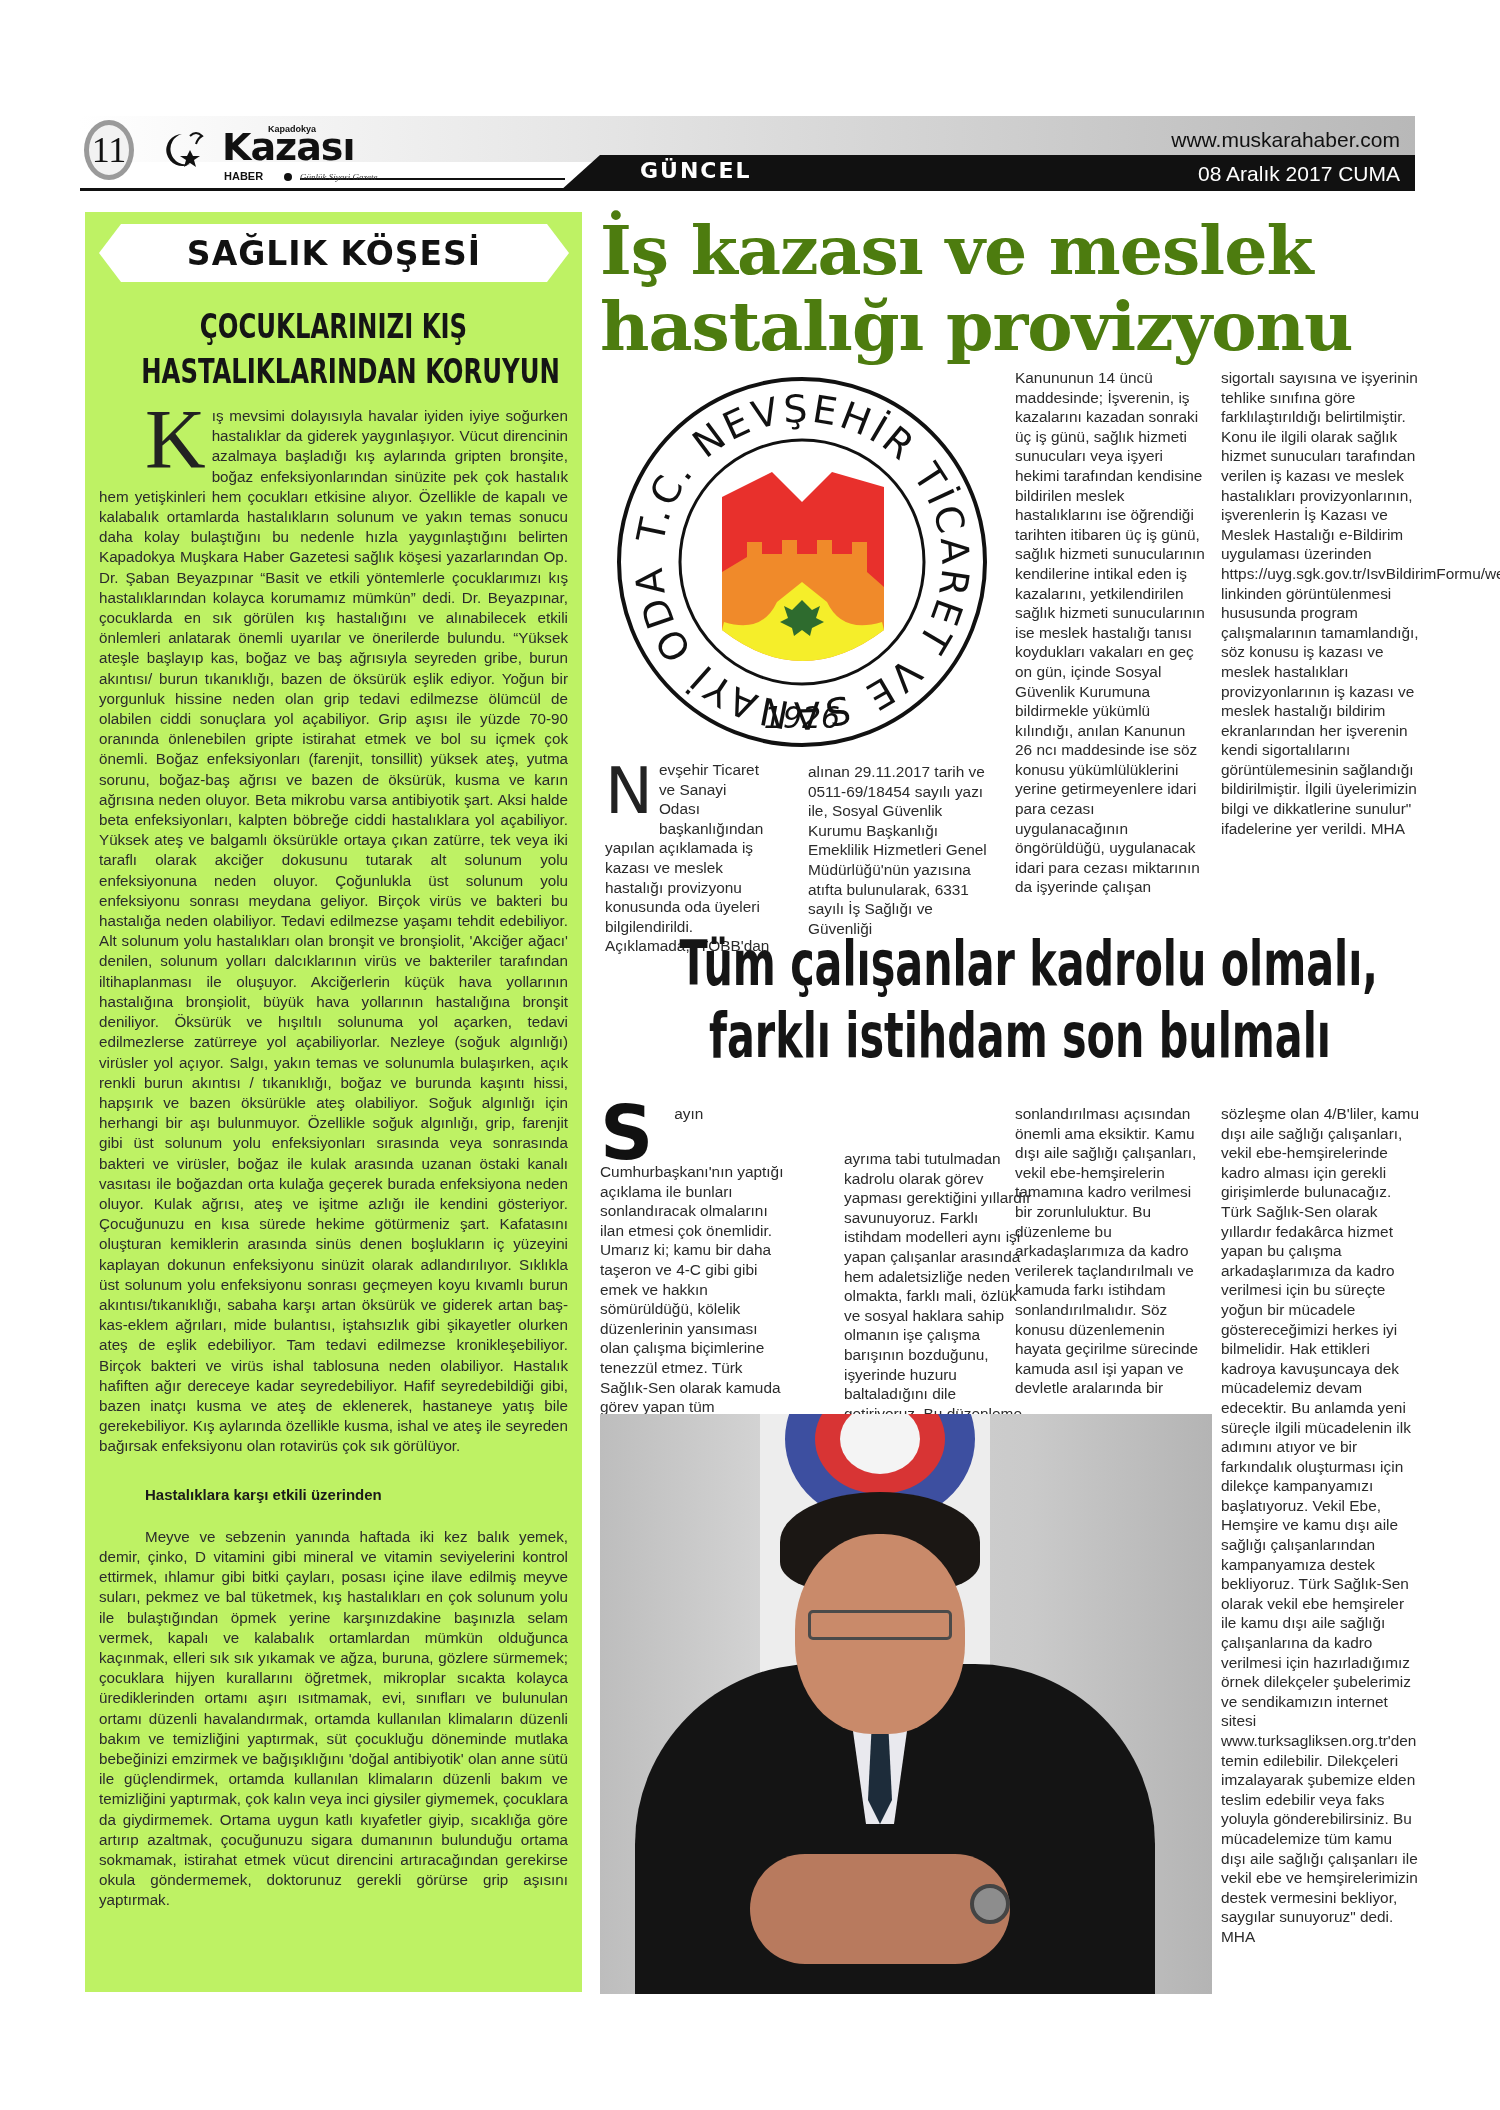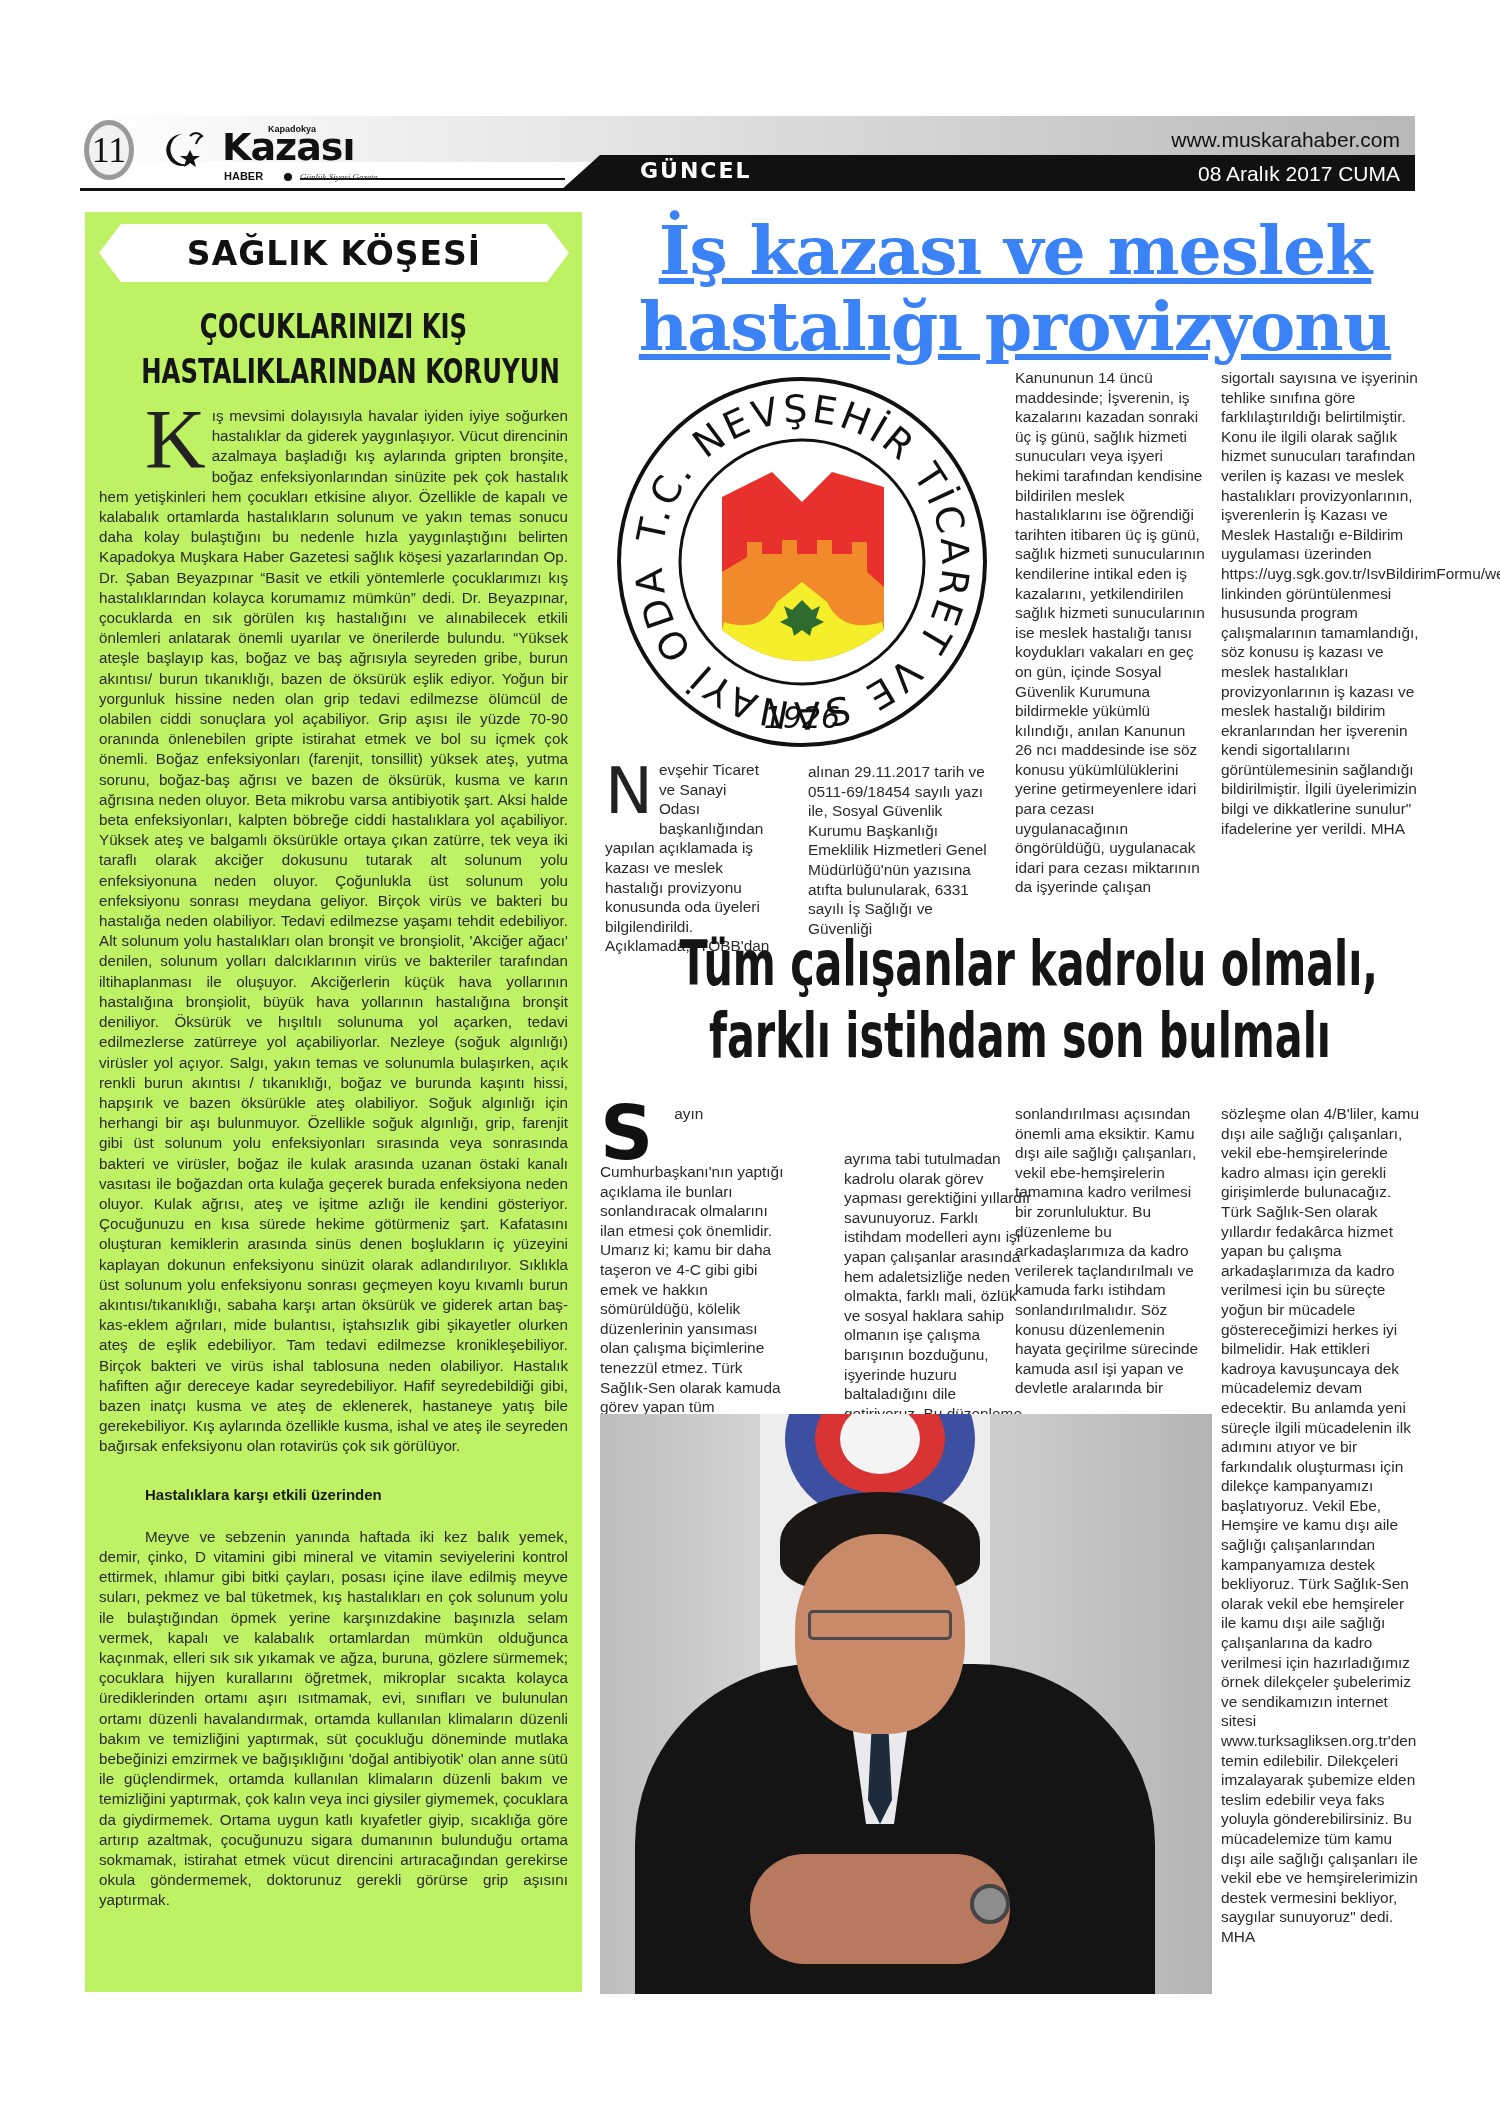--- a/index.html
+++ b/index.html
@@ -37,22 +37,22 @@
     display: flex; align-items: center; justify-content: center; }
   .health-banner span { font-family: "DejaVu Sans", sans-serif; font-weight: bold; font-size: 33px; letter-spacing: 1px; color: #111; }
   .health-title { margin-top: 22px; text-align: center; font-family: "DejaVu Sans Condensed", "DejaVu Sans", sans-serif;
     font-weight: bold; font-size: 33px; line-height: 45px; color: #151515; transform: scaleX(0.82); transform-origin: center; white-space: nowrap; }
   .health-body { margin-top: 12px; font-size: 15.2px; line-height: 20.2px; text-align: justify; color: #2b2b2b; }
   .dropcap-k { float: left; font-family: "Liberation Serif", serif; font-size: 84px; line-height: 64px; margin: 2px 6px 0 46px; color: #222; }
   .health-sub { margin: 28px 0 22px 46px; font-weight: bold; font-size: 15px; color: #1a1a1a; }
   .health-para { text-indent: 46px; margin-bottom: 20px; }
 
   
-  .a1-headline { position: absolute; left: 600px; top: 212px; width: 830px; text-align: center;
-    font-family: "DejaVu Serif", serif; font-weight: bold; font-size: 68px; line-height: 76px; color: #3b82f6; letter-spacing: -1px; text-decoration: underline; }
+  .a1-headline { position: absolute; left: 600px; top: 212px; width: 830px; 
+    font-family: "DejaVu Serif", serif; font-weight: bold; font-size: 68px; line-height: 76px; color: #4d7c0f; letter-spacing: -1px; }
   .logo-tso { position: absolute; left: 612px; top: 372px; width: 380px; height: 380px; }
   .col { position: absolute; font-size: 15.4px; line-height: 19.6px; color: #2b2b2b; }
   .a1-c1 { left: 605px; top: 760px; width: 165px; }
   .a1-c2 { left: 808px; top: 762px; width: 190px; }
   .a1-c3 { left: 1015px; top: 368px; width: 190px; }
   .a1-c4 { left: 1221px; top: 368px; width: 200px; }
   .dropcap-n { float: left; font-family: "DejaVu Sans", sans-serif; font-size: 64px; line-height: 58px; margin: 2px 6px 0 0; color: #222; }
 
   
   .a2-headline { position: absolute; left: 560px; top: 928px; width: 920px; text-align: center;

